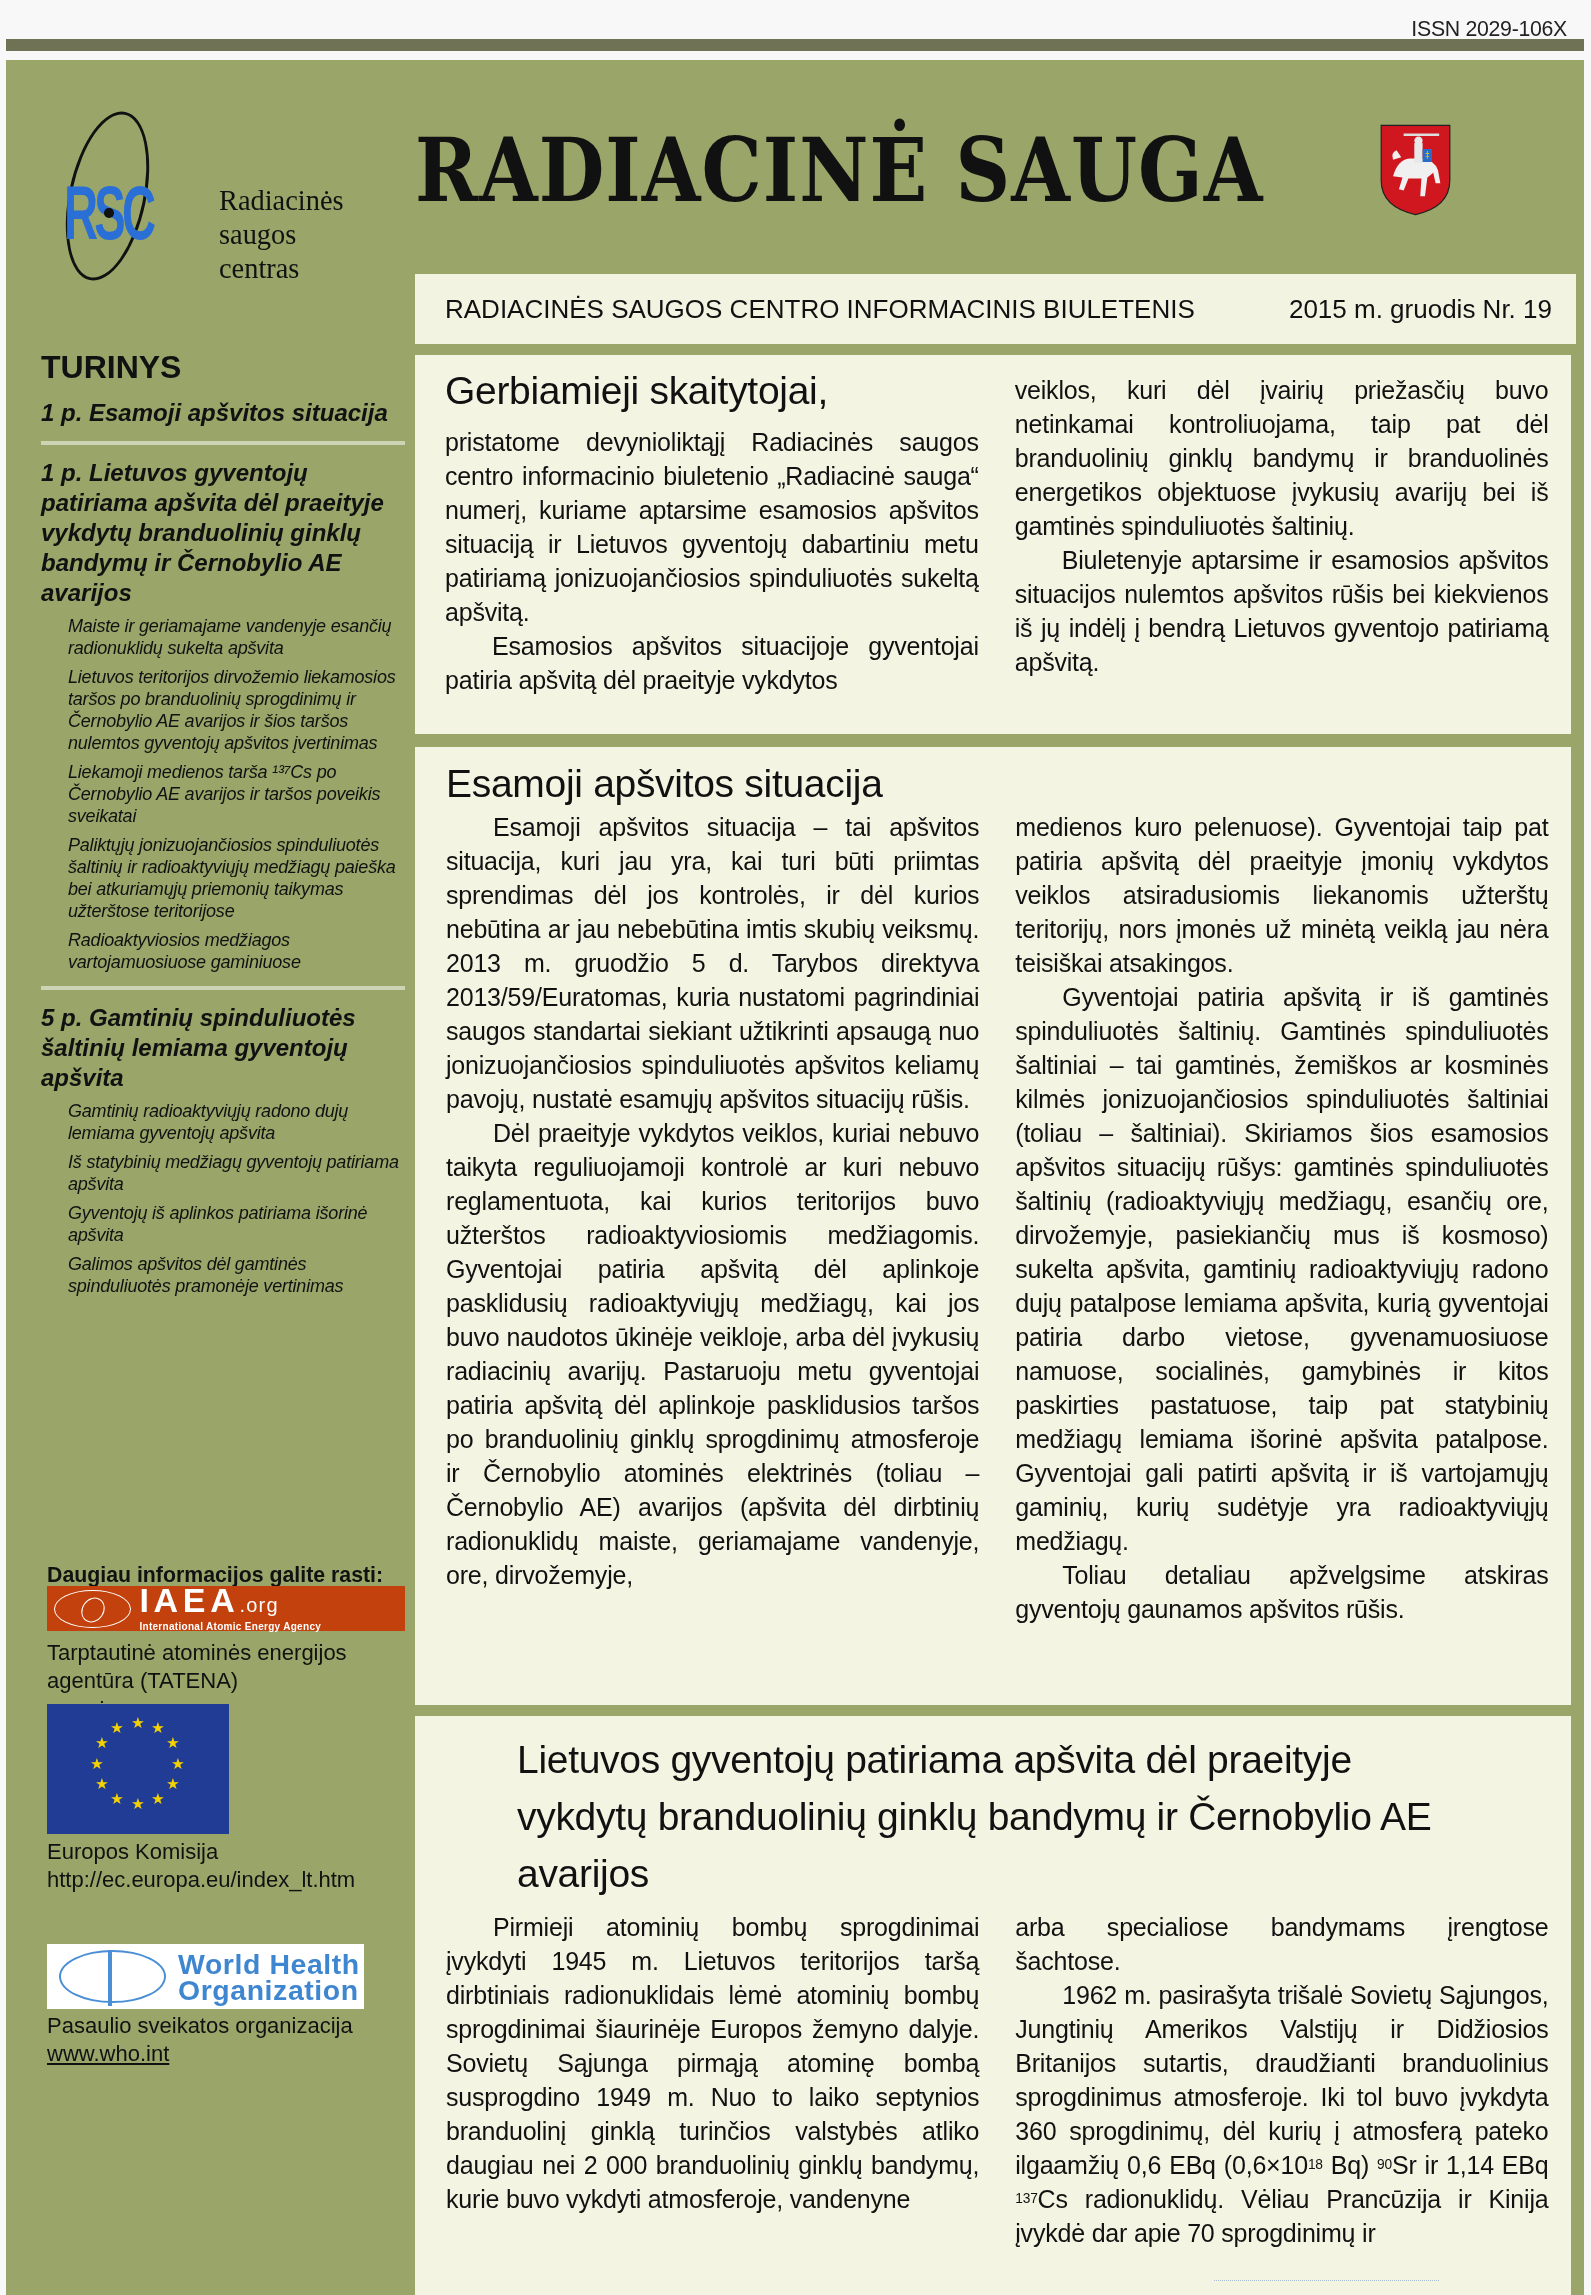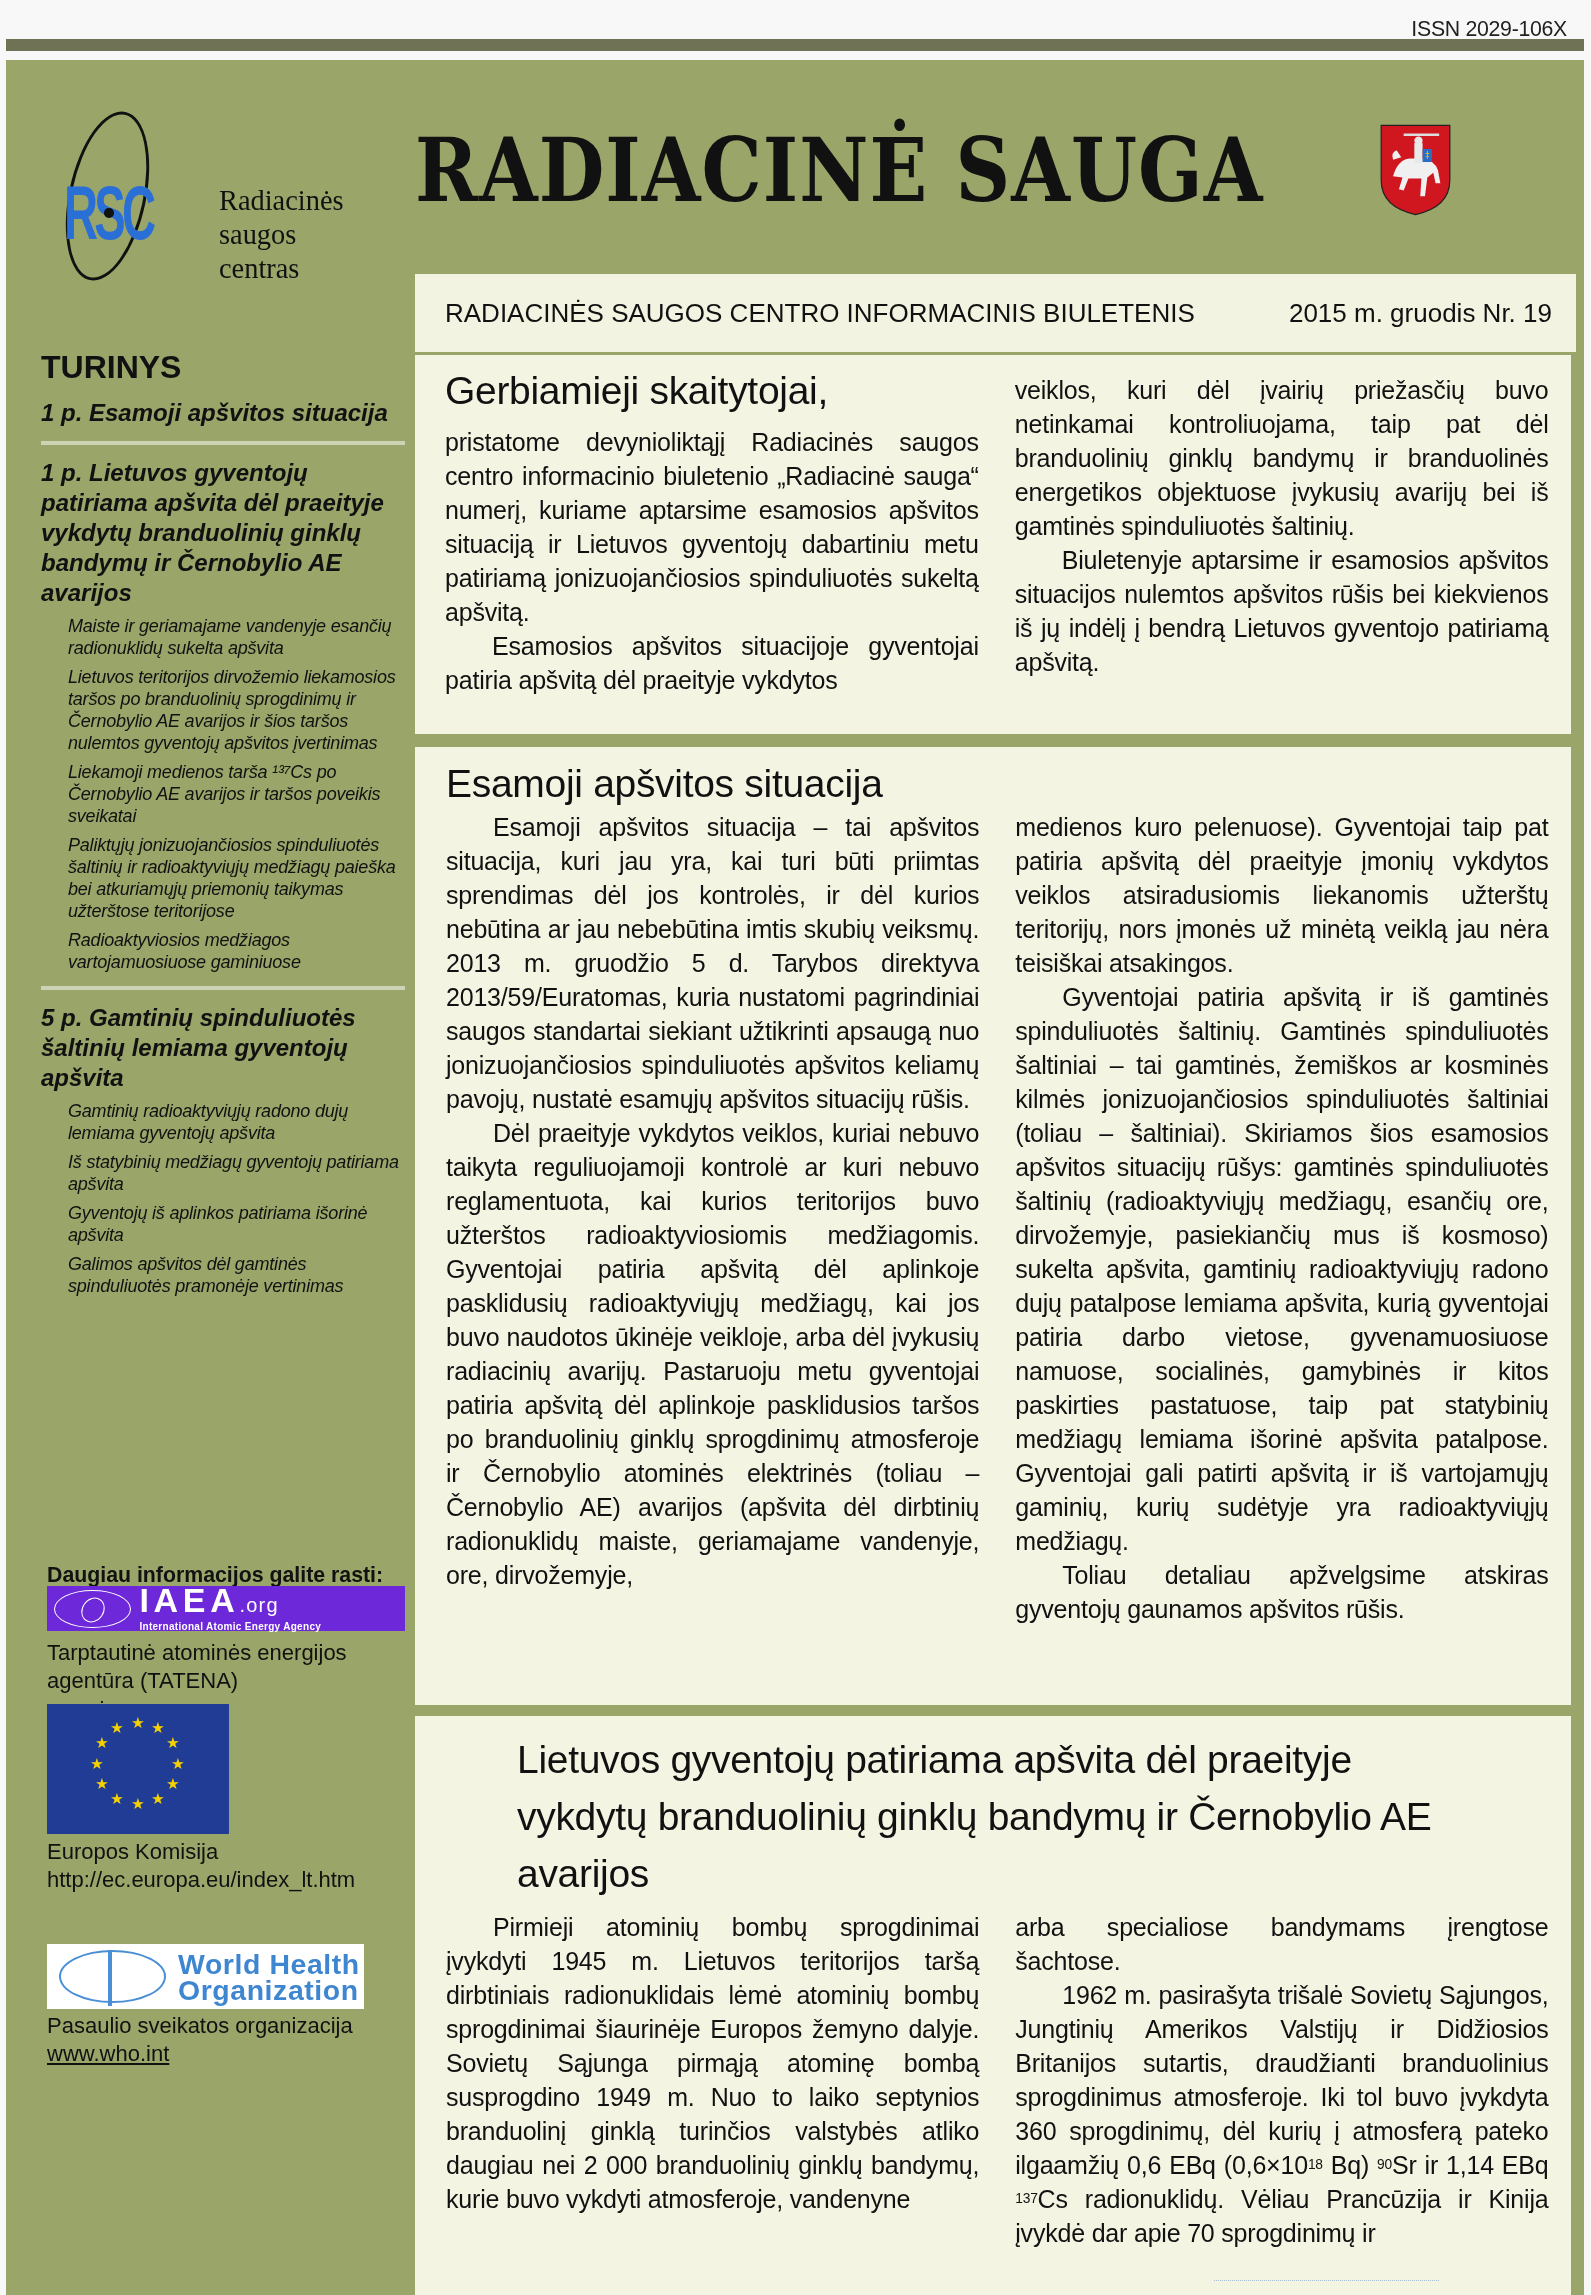--- a/index.html
+++ b/index.html
@@ -12,33 +12,33 @@
 
   
   .logo { position: absolute; top: 110px; left: 33px; width: 166px; height: 178px; }
   .logo-orbit { position: absolute; left: 36px; top: 0; width: 77px; height: 172px; border: 3px solid #111; border-radius: 50%; transform: rotate(12deg); }
   .logo-text { position: absolute; left: 31px; top: 65px; font-family: "Liberation Sans", sans-serif; font-weight: bold; font-size: 76px; color: #2a6fd6; letter-spacing: -6px; transform: scaleX(0.62); transform-origin: left; line-height: 1; }
   .logo-dot { position: absolute; left: 71px; top: 98px; width: 9.5px; height: 9.5px; border-radius: 50%; background: #111; }
   .org-name { position: absolute; top: 184px; left: 219px; font-family: "Liberation Serif", serif; font-size: 28.4px; line-height: 34px; color: #111; }
   .masthead-title { position: absolute; top: 118px; left: 415px; font-family: "DejaVu Serif", serif; font-weight: bold; font-size: 88px; letter-spacing: 1.2px; color: #111; transform: scaleX(0.86); transform-origin: left; white-space: nowrap; }
   .coat-of-arms { position: absolute; top: 124px; left: 1380px; width: 71px; height: 92px; }
 
-  .subtitle-bar { position: absolute; top: 274px; left: 415px; width: 1161px; height: 78px; background: #f3f3e2; display: flex; align-items: center; justify-content: space-between; padding: 0 24px 0 30px; font-size: 26px; color: #111; }
+  .subtitle-bar { position: absolute; top: 274px; left: 415px; width: 1161px; height: 70px; background: #f3f3e2; display: flex; align-items: center; justify-content: space-between; padding: 0 24px 0 30px; font-size: 26px; color: #111; }
   .subtitle-bar span { white-space: nowrap; }
 
   
   .sidebar { position: absolute; top: 349px; left: 41px; width: 364px; }
   .toc-title { font-size: 32px; font-weight: bold; margin-bottom: 12px; }
   .toc-section { font-size: 24px; font-weight: bold; font-style: italic; line-height: 30px; }
   .toc-divider { height: 3.6px; background: #cfd3b5; margin: 13px 0 13px 0; }
   .toc-sub { padding-left: 27px; font-size: 18px; font-style: italic; line-height: 22px; margin-top: 7.1px; letter-spacing: -0.2px; }
   .toc-sub:first-of-type { margin-top: 14.2px; }
   .more-info { position: absolute; top: 1563px; left: 47px; width: 361px; font-size: 21.3px; font-weight: bold; }
   .partner { position: absolute; left: 47px; width: 367px; font-size: 22px; line-height: 28.4px; }
-  .iaea-banner { position: absolute; top: 1586px; left: 47px; width: 358px; height: 45px; background: #6d28d9; color: #fff; display: flex; align-items: center; padding-left: 7.1px; }
+  .iaea-banner { position: absolute; top: 1586px; left: 47px; width: 358px; height: 45px; background: #c2410c; color: #fff; display: flex; align-items: center; padding-left: 7.1px; }
   .iaea-wreath { width: 77px; height: 38px; border: 1.8px solid #fff; border-radius: 50%; position: relative; }
   .iaea-wreath::after { content: ""; position: absolute; left: 27px; top: 6px; width: 20px; height: 24px; border: 1.2px solid #fff; border-radius: 50%; transform: rotate(35deg); }
   .iaea-text { margin-left: 8.3px; }
   .iaea-main { font-size: 34px; font-weight: bold; letter-spacing: 4.7px; line-height: 31px; }
   .iaea-main small { font-size: 20px; font-weight: normal; letter-spacing: 1.2px; }
   .iaea-sub { font-size: 10px; font-weight: bold; letter-spacing: 0.3px; }
   .eu-flag { position: absolute; top: 1704px; left: 47px; width: 182px; height: 130px; background: #213c95; }
   .eu-flag span { position: absolute; color: #f5d100; font-size: 15.4px; line-height: 1; }
   .who-banner { position: absolute; top: 1825px; left: 47px; width: 317px; height: 65px; background: #fff; display: flex; align-items: center; padding-left: 12px; }
   .who-globe { width: 107px; height: 53px; border: 2.4px solid #4a8fd6; border-radius: 50%; position: relative; }

